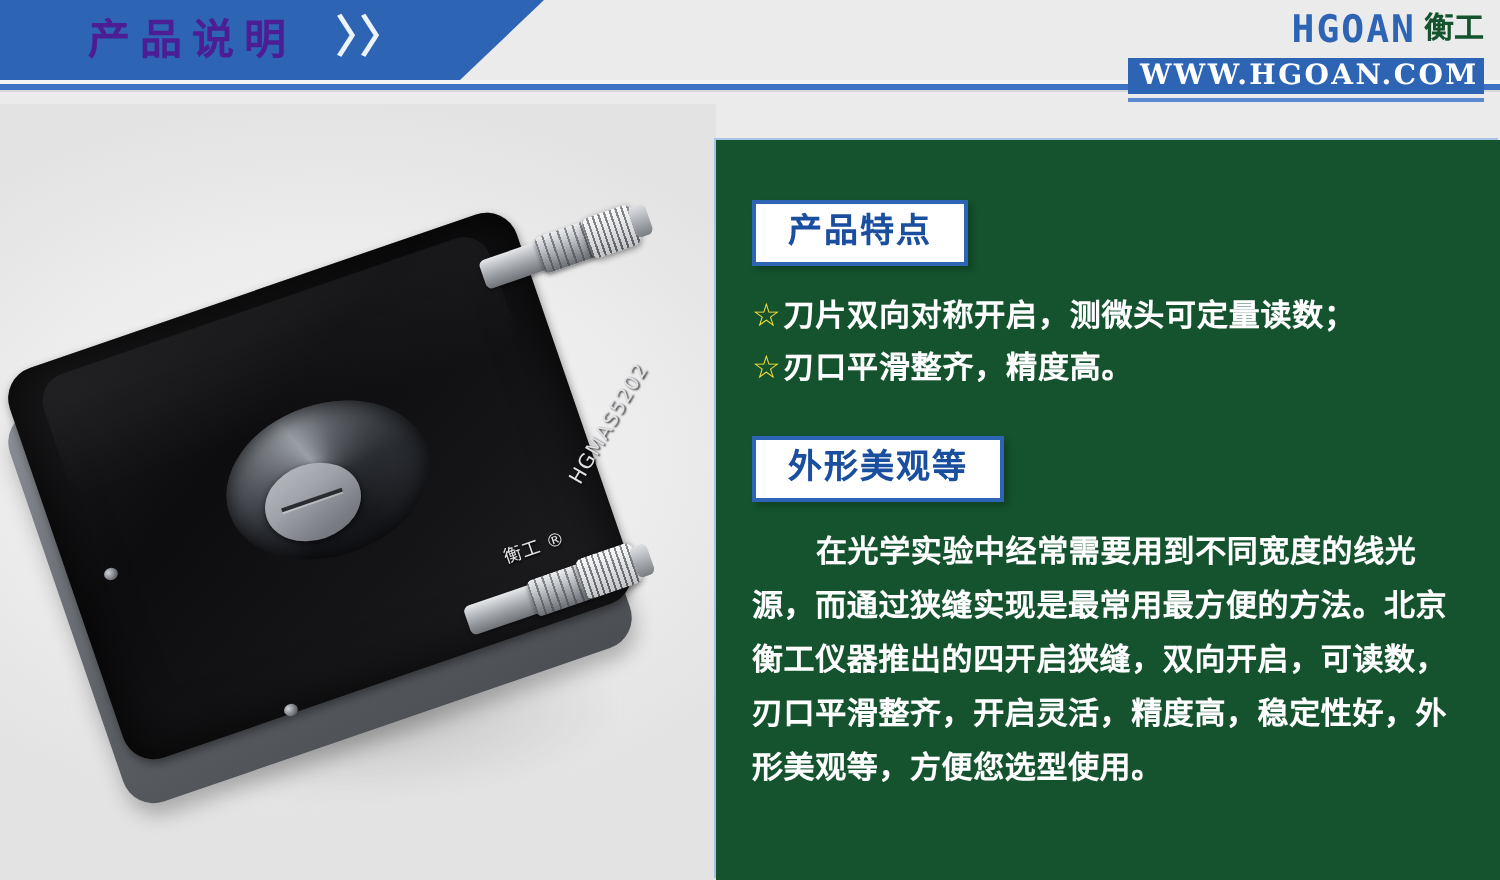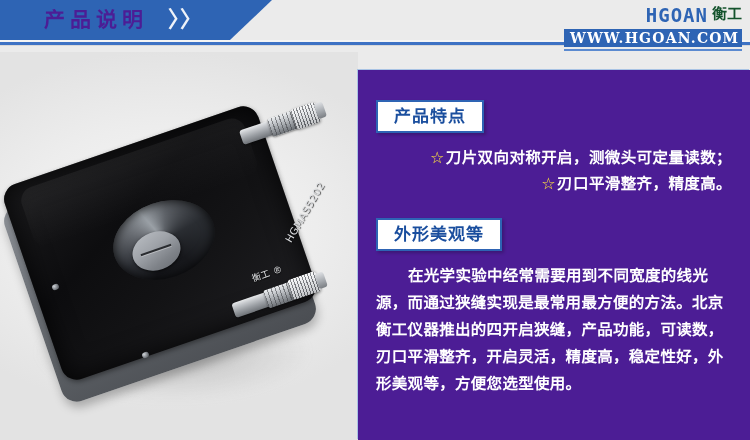--- a/index.html
+++ b/index.html
@@ -290,21 +290,21 @@
     white-space: nowrap;
     text-shadow: 0 1px 1px rgba(0,0,0,.8);
   }
 
   
   .panel {
     position: absolute;
     left: 358px; top: 70px;
     width: 392px;
     height: 370px;
-    background: #4c1d95;
+    background: #14532d;
     box-shadow: -1px -1px 0 #a9c3e4;
   }
   .section { padding: 0 18px; }
   .label-box {
     display: inline-block;
     background: #ffffff;
     border: 2px solid #2e64b4;
     color: #1a4e9e;
     font-size: 17px;
     font-weight: bold;
@@ -313,21 +313,20 @@
     line-height: 20px;
     box-shadow: 2px 2px 3px rgba(0,0,0,.22);
   }
   .sec-features { position: absolute; left: 0; top: 30px; width: 392px; }
   .sec-function { position: absolute; left: 0; top: 148px; width: 392px; }
 
   .bullets {
     margin: 12px 0 0 0;
     padding: 0;
     list-style: none;
-    text-align: right;
   }
   .bullets li {
     color: #ffffff;
     font-size: 15.5px;
     font-weight: bold;
     line-height: 26px;
     letter-spacing: .4px;
     white-space: nowrap;
   }
   .star {
@@ -416,18 +415,18 @@
           <li>
             <span class="star">☆</span><span>刃口平滑整齐，精度高。</span>
           </li>
         </ul>
       </div>
     </div>
 
     <div class="sec-function">
       <div class="section">
         <div class="label-box">外形美观等</div>
-        <p class="body-text">在光学实验中经常需要用到不同宽度的线光源，而通过狭缝实现是最常用最方便的方法。北京衡工仪器推出的四开启狭缝，产品功能，可读数，刃口平滑整齐，开启灵活，精度高，稳定性好，外形美观等，方便您选型使用。</p>
+        <p class="body-text">在光学实验中经常需要用到不同宽度的线光源，而通过狭缝实现是最常用最方便的方法。北京衡工仪器推出的四开启狭缝，双向开启，可读数，刃口平滑整齐，开启灵活，精度高，稳定性好，外形美观等，方便您选型使用。</p>
       </div>
     </div>
 
   </div>
 </div>
 
 </body></html>

